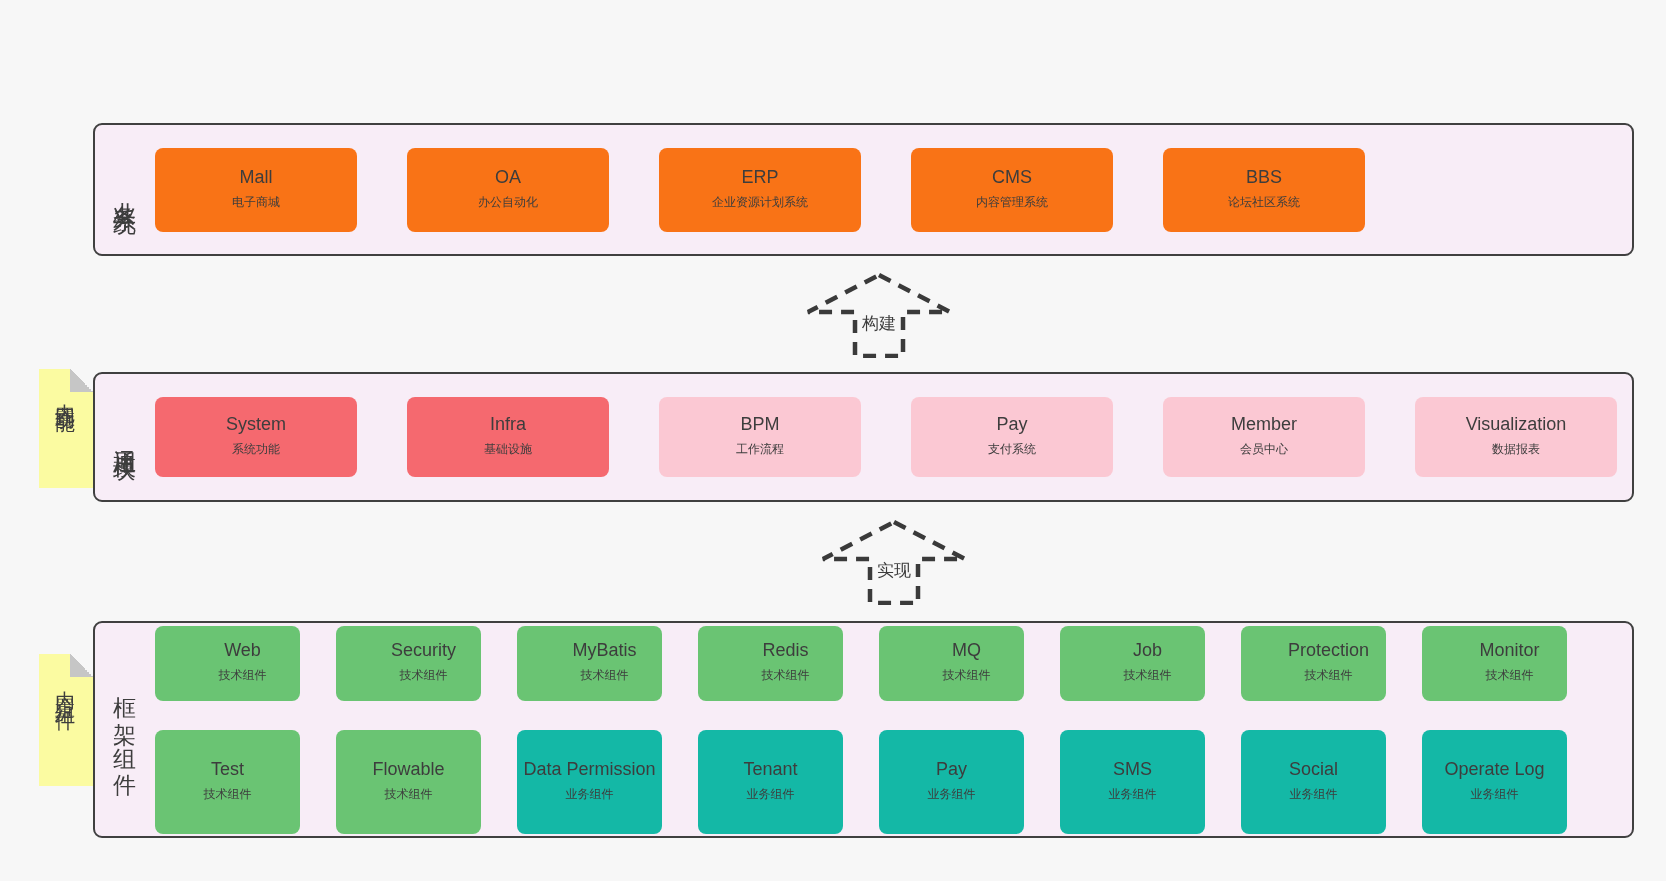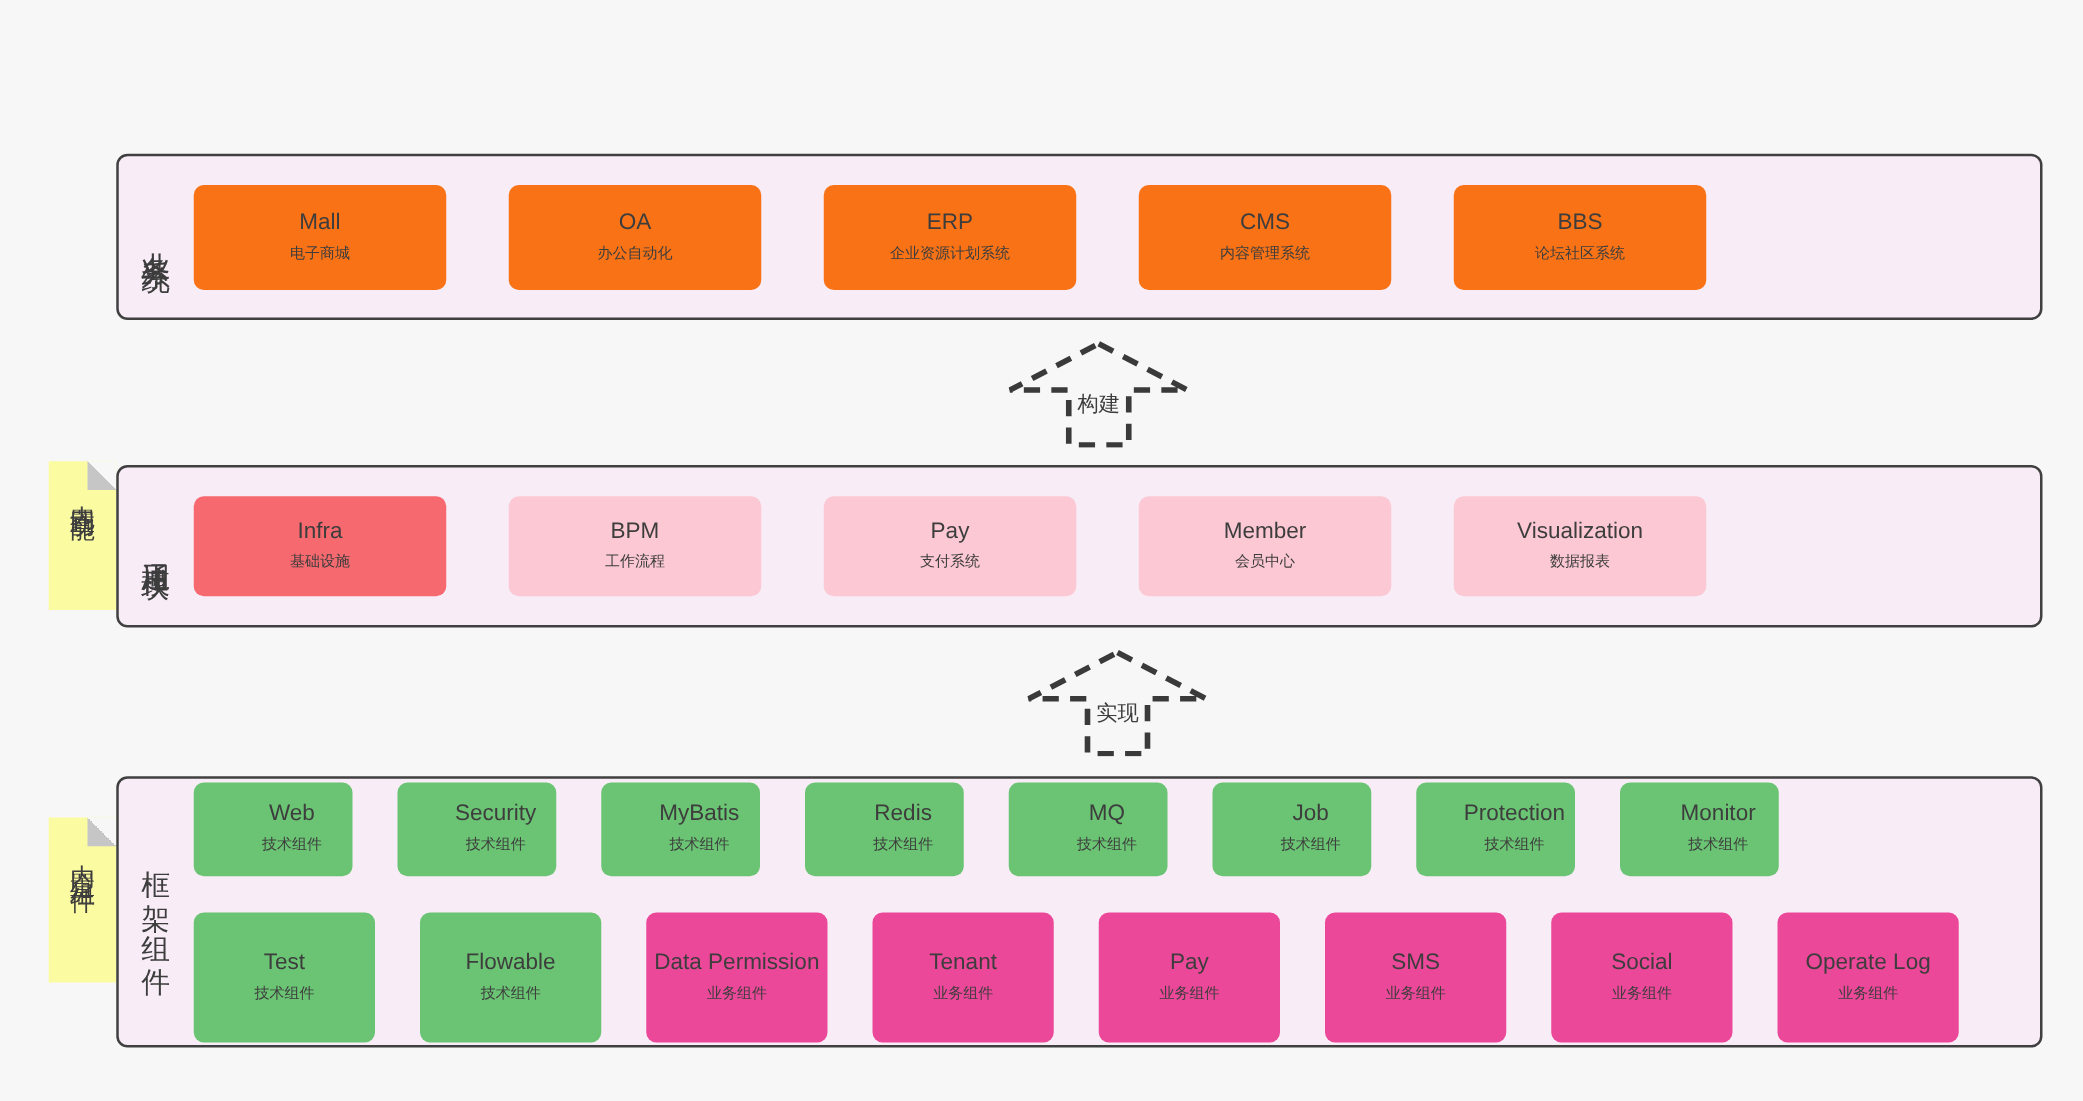--- a/index.html
+++ b/index.html
@@ -29,31 +29,31 @@
   .rows  { display:flex; flex-direction:column; gap:29px; margin-left:14px; }
   .rows .boxes { gap:36px; margin-left:0; }
 
   .box {
     border-radius:8px; display:flex; flex-direction:column;
     justify-content:center; align-items:center; text-align:center;
     box-sizing:border-box; padding:2px 6px;
   }
   .panel-row .box, #panel-business .box, #panel-modules .box { width:202px; height:84px; }
   #panel-modules .box { height:80px; }
-  #panel-components .row-1 .box { width:127px; height:75px;padding-left:36px; }
+  #panel-components .row-1 .box { width:145px; height:75px;padding-left:36px; }
   #panel-components .row-2 .box { width:145px; height:104px; }
 
   .box-en { font-size:18px; line-height:25px; }
   .box-cn { font-size:12px; line-height:25px; }
 
   .blue   { background:#f97316; }
   .red    { background:#f5696f; }
   .pink   { background:#fbc8d3; }
   .green  { background:#6ac473; }
-  .lgreen { background:#ec4899; }
+  .lgreen { background:#14b8a6; }
 
   .sticky {
     position:absolute; left:39px; width:54px;
     background:#fbfba1; display:flex; justify-content:center;
     box-sizing:border-box;
   }
   #sticky-modules    { top:369px; height:119px; padding-top:19px; }
   #sticky-components { top:654px; height:132px; padding-top:21px; }
   .fold {
     position:absolute; top:0; right:0; width:23px; height:23px;
@@ -111,20 +111,24 @@
 
 <div class="sticky" id="sticky-modules">
   <span class="fold"></span>
   <span class="sticky-text">内置功能</span>
 </div>
 
 <section class="panel" id="panel-modules">
   <div class="side-label">通用模块</div>
   <div class="boxes">
     <div class="box red">
+      <div class="box-en">System</div>
+      <div class="box-cn">系统功能</div>
+    </div>
+    <div class="box red">
       <div class="box-en">Infra</div>
       <div class="box-cn">基础设施</div>
     </div>
     <div class="box pink">
       <div class="box-en">BPM</div>
       <div class="box-cn">工作流程</div>
     </div>
     <div class="box pink">
       <div class="box-en">Pay</div>
       <div class="box-cn">支付系统</div>

